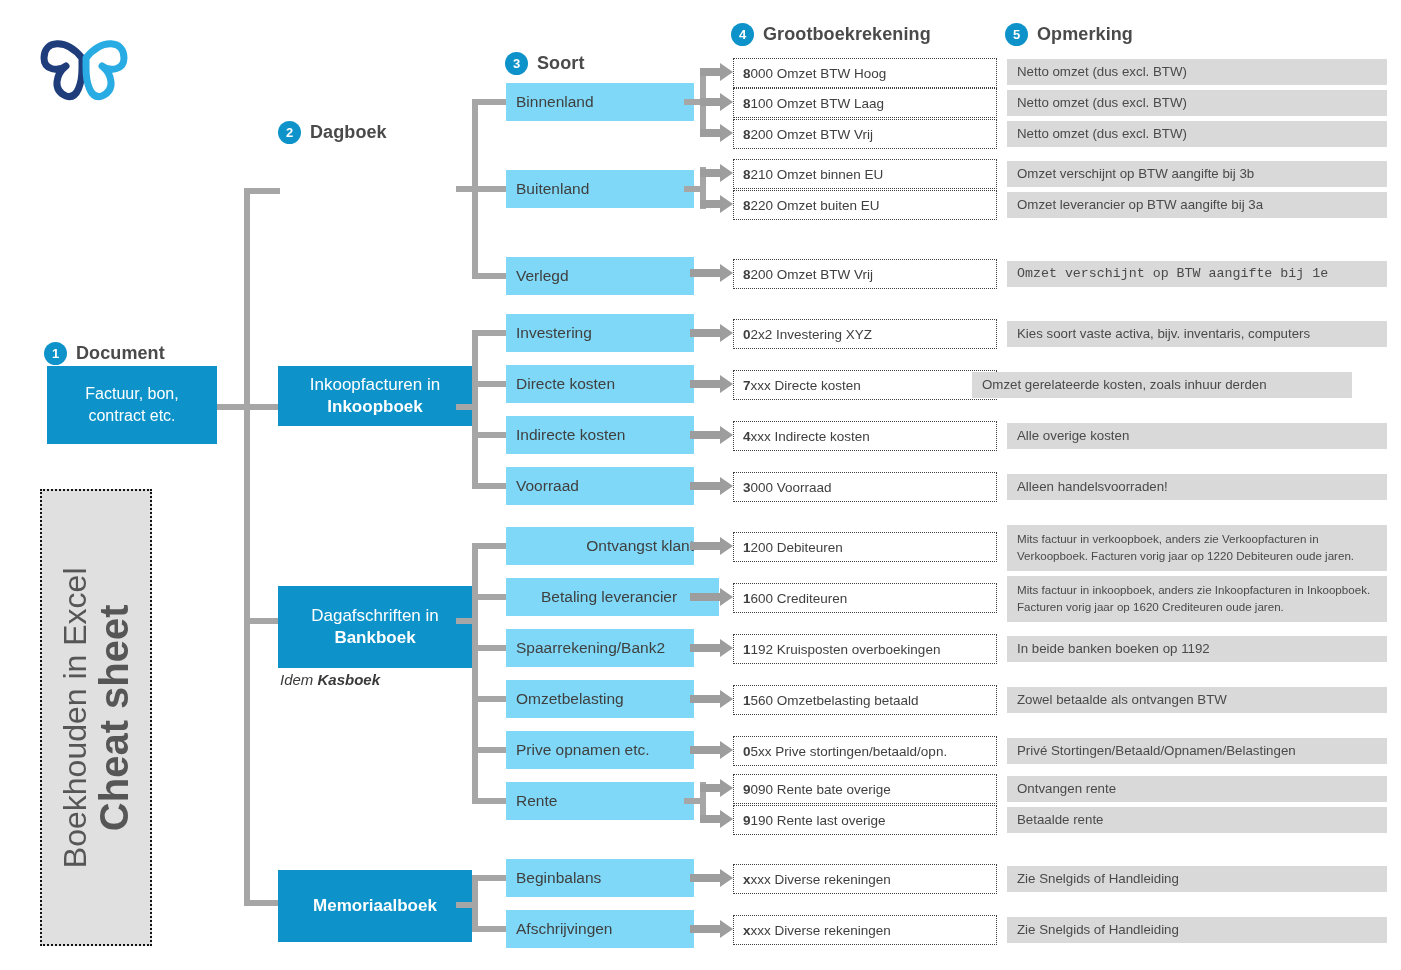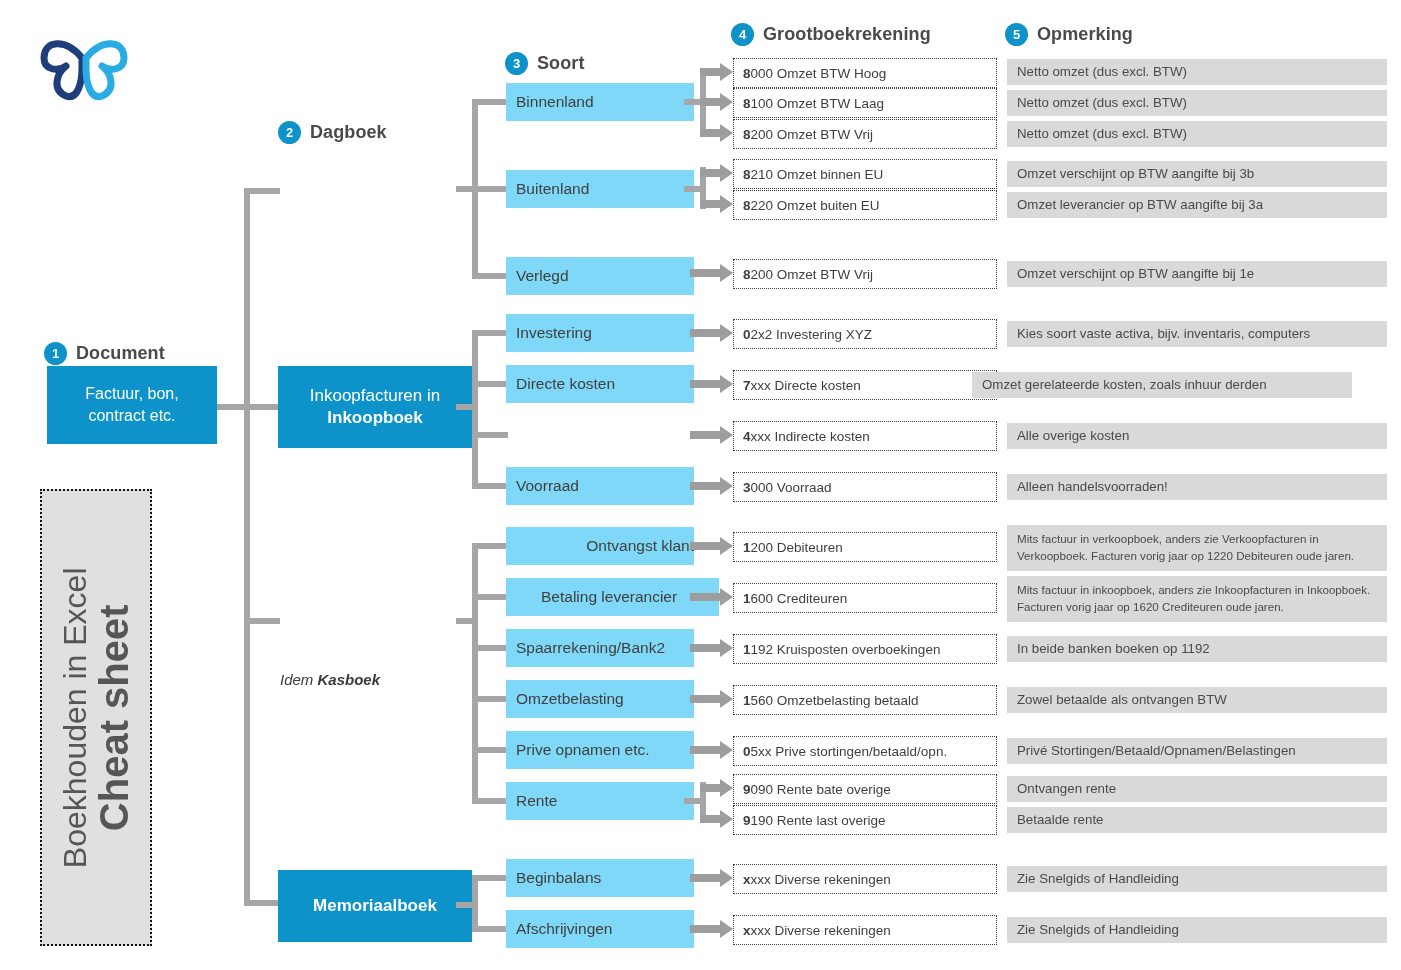--- a/index.html
+++ b/index.html
@@ -153,25 +153,29 @@
   </div>
 
   <div class="sidetitle" style="left:40px;top:489px;width:108px;height:453px;">
     <div class="rot">
       <span class="t1">Boekhouden in Excel</span>
       <span class="t2">Cheat sheet</span>
     </div>
   </div>
 
 
-  <div class="dagboek" style="left:278px;top:366px;width:178px;height:82px;">
+  <div class="dagboek" style="left:278px;top:366px;width:178px;height:60px;">
     <span>Inkoopfacturen in</span>
     <span class="l2">Inkoopboek</span>
   </div>
 
+  <div class="dagboek" style="left:278px;top:586px;width:178px;height:82px;">
+    <span>Dagafschriften in</span>
+    <span class="l2">Bankboek</span>
+  </div>
   <div class="idem" style="left:280px;top:671px;">
     <span>Idem </span><b>Kasboek</b>
   </div>
 
   <div class="dagboek single" style="left:278px;top:870px;width:178px;height:72px;">
     <span class="l2">Memoriaalboek</span>
   </div>
 
   <div class="line" style="left:456px;top:186px;width:22px;height:6px;"></div>
   <div class="line" style="left:472px;top:99px;width:6px;height:180px;"></div>
@@ -209,20 +213,23 @@
   <div class="soort" style="left:506px;top:257px;width:178px;height:38px;">
       <span>Verlegd</span>
     </div>
 
   <div class="soort" style="left:506px;top:314px;width:178px;height:38px;">
       <span>Investering</span>
     </div>
   <div class="soort" style="left:506px;top:365px;width:178px;height:38px;">
       <span>Directe kosten</span>
     </div>
+  <div class="soort" style="left:506px;top:416px;width:178px;height:38px;">
+      <span>Indirecte kosten</span>
+    </div>
   <div class="soort" style="left:506px;top:467px;width:178px;height:38px;">
       <span>Voorraad</span>
     </div>
 
   <div class="soort" style="left:506px;top:527px;width:178px;height:38px;justify-content:flex-end;">
       <span>Ontvangst klant</span>
     </div>
   <div class="soort" style="left:506px;top:578px;width:178px;height:38px;padding-left:35px;">
       <span>Betaling leverancier</span>
     </div>
@@ -447,21 +454,21 @@
       <span>Netto omzet (dus excl. BTW)</span>
     </div>
 
   <div class="op" style="left:1007px;top:161px;width:360px;height:26px;">
       <span>Omzet verschijnt op BTW aangifte bij 3b</span>
     </div>
   <div class="op" style="left:1007px;top:192px;width:360px;height:26px;">
       <span>Omzet leverancier op BTW aangifte bij 3a</span>
     </div>
 
-  <div class="op" style="left:1007px;top:261px;width:360px;height:26px;">
+  <div class="op" style="left:1007px;top:261px;width:360px;height:26px;font-family:Liberation Mono, monospace;">
       <span>Omzet verschijnt op BTW aangifte bij 1e</span>
     </div>
 
   <div class="op" style="left:1007px;top:321px;width:360px;height:26px;">
       <span>Kies soort vaste activa, bijv. inventaris, computers</span>
     </div>
   <div class="op" style="left:972px;top:372px;width:360px;height:26px;">
       <span>Omzet gerelateerde kosten, zoals inhuur derden</span>
     </div>
   <div class="op" style="left:1007px;top:423px;width:360px;height:26px;">

